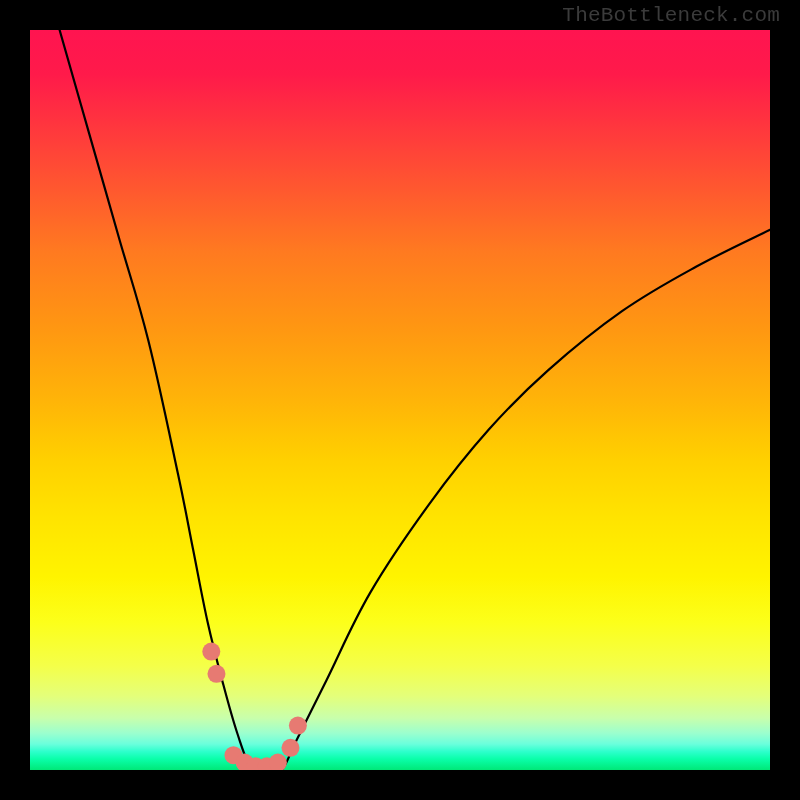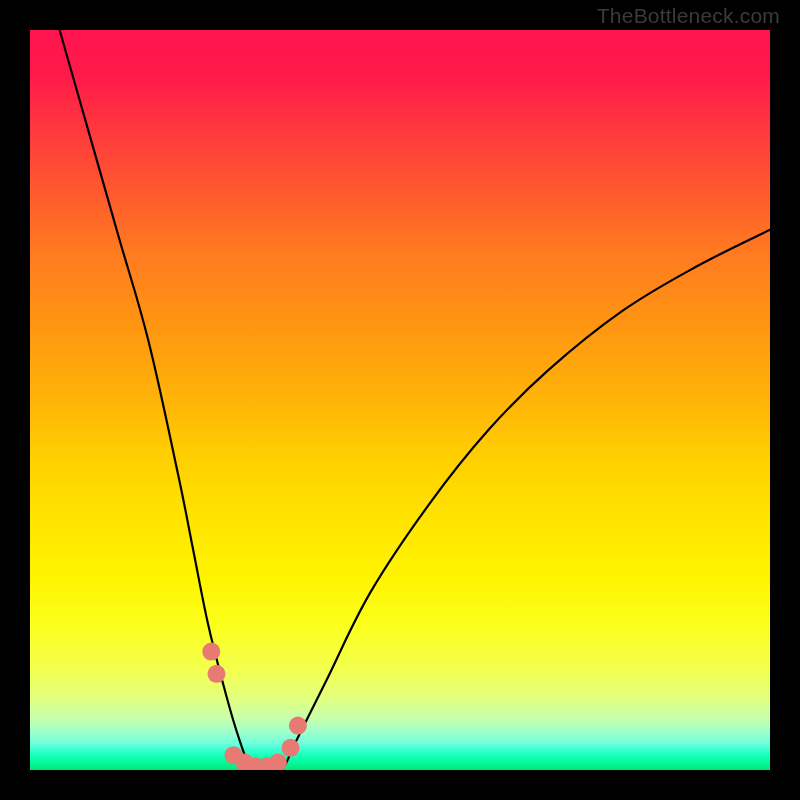--- a/index.html
+++ b/index.html
@@ -52,20 +52,21 @@
   }
   .watermark {
     position: absolute;
     top: 4px;
     right: 20px;
     color: #3b3b3b;
     font-size: 21px;
     font-weight: 400;
     letter-spacing: 0.2px;
     user-select: none;
+    font-family: Liberation Mono, monospace;
   }
   svg.curves {
     position: absolute;
     inset: 0;
   }
   .curve-path {
     fill: none;
     stroke: #000;
     stroke-width: 2.2;
     stroke-linecap: round;

